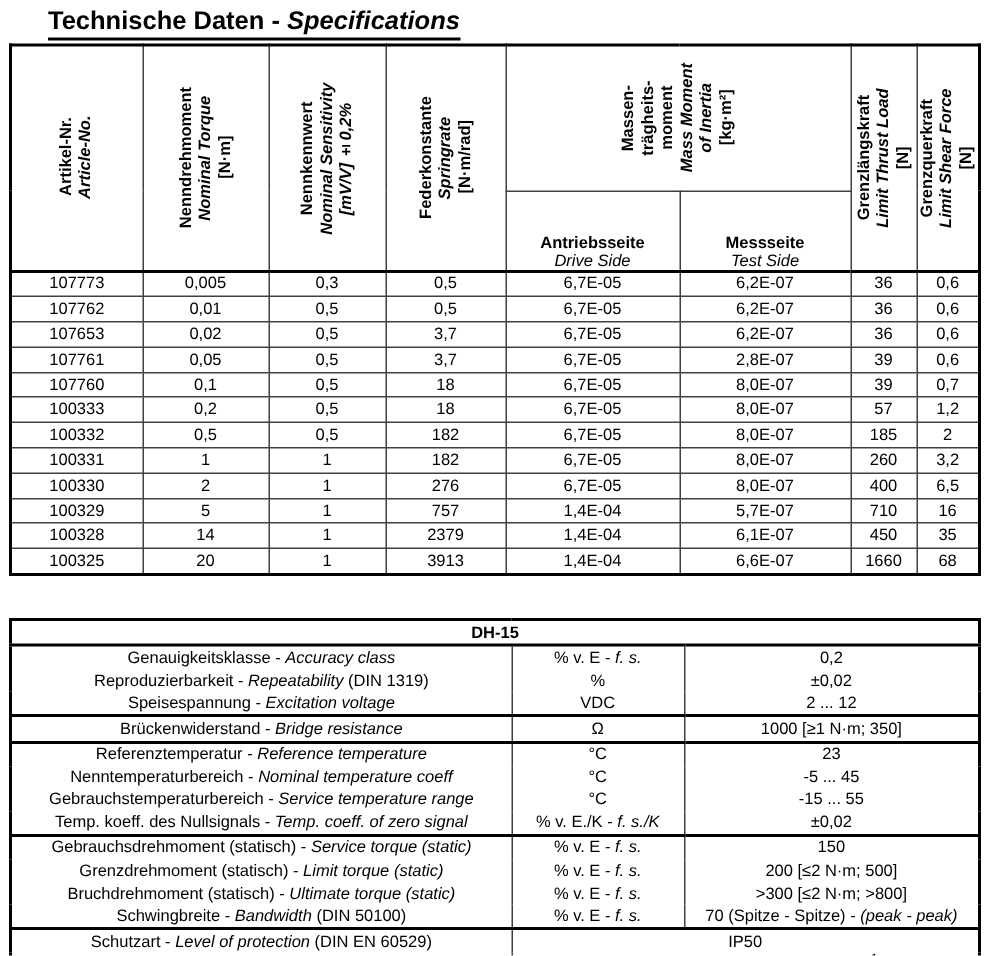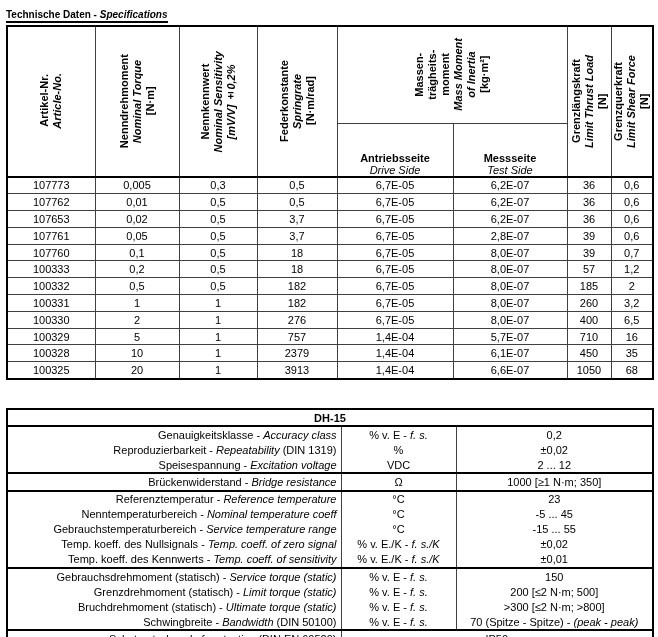--- a/index.html
+++ b/index.html
@@ -9,26 +9,27 @@
     overflow: hidden;
     font-family: "Liberation Sans", sans-serif;
     color: #000;
   }
   #page { padding: 4px 0 0 6px; box-sizing: border-box; }
   .it { font-style: italic; }
 
   
   #page-title {
     display: inline-block;
-    font-size: 10px;
+    font-size: 17px;
     font-weight: bold;
     border-bottom: 2px solid #000;
     padding-bottom: 1px;
     margin-bottom: 2px;
     white-space: pre;
+    margin-left: 26px;
   }
 
   table {
     border-collapse: collapse;
     table-layout: fixed;
     width: 646px;
     empty-cells: show;
   }
 
   
@@ -68,21 +69,21 @@
     padding: 0 4px;
     white-space: nowrap;
     overflow: hidden;
   }
   #detail-table tr.gs td { border-top: 2px solid #000; }
   #detail-table td.model-cell {
     font-weight: bold;
     text-align: center;
     border-bottom: 0;
   }
-  #detail-table td.lbl  { text-align: right; }
+  #detail-table td.lbl  { text-align: center; }
   #detail-table td.unit { text-align: center; }
   #detail-table td.val  { text-align: center; }
   sup { font-size: 8px; line-height: 0; }
 </style>
 </head>
 <body>
 
 <div id="page">
 
   <div id="page-title"><span>Technische Daten - </span><span class="it">Specifications</span></div>
@@ -259,36 +260,36 @@
           <td>5</td>
           <td>1</td>
           <td>757</td>
           <td>1,4E-04</td>
           <td>5,7E-07</td>
           <td>710</td>
           <td>16</td>
         </tr>
         <tr>
           <td>100328</td>
-          <td>10</td>
+          <td>14</td>
           <td>1</td>
           <td>2379</td>
           <td>1,4E-04</td>
           <td>6,1E-07</td>
           <td>450</td>
           <td>35</td>
         </tr>
         <tr>
           <td>100325</td>
           <td>20</td>
           <td>1</td>
           <td>3913</td>
           <td>1,4E-04</td>
           <td>6,6E-07</td>
-          <td>1050</td>
+          <td>1660</td>
           <td>68</td>
         </tr>
       </tbody>
   </table>
 
   <table id="detail-table">
     <colgroup>
       <col style="width:334px">
         <col style="width:115px">
         <col style="width:197px">
@@ -330,25 +331,20 @@
         <tr>
           <td class="lbl"><span>Gebrauchstemperaturbereich - </span><span class="it">Service temperature range</span></td>
           <td class="unit"><span>°C</span></td>
           <td class="val"><span>-15 ... 55</span></td>
         </tr>
         <tr>
           <td class="lbl"><span>Temp. koeff. des Nullsignals - </span><span class="it">Temp. coeff. of zero signal</span></td>
           <td class="unit"><span>% v. E./K - </span><span class="it">f. s./K</span></td>
           <td class="val"><span>±0,02</span></td>
         </tr>
-        <tr>
-          <td class="lbl"><span>Temp. koeff. des Kennwerts - </span><span class="it">Temp. coeff. of sensitivity</span></td>
-          <td class="unit"><span>% v. E./K - </span><span class="it">f. s./K</span></td>
-          <td class="val"><span>±0,01</span></td>
-        </tr>
         <tr class="gs">
           <td class="lbl"><span>Gebrauchsdrehmoment (statisch) - </span><span class="it">Service torque (static)</span></td>
           <td class="unit"><span>% v. E - </span><span class="it">f. s.</span></td>
           <td class="val"><span>150</span></td>
         </tr>
         <tr>
           <td class="lbl"><span>Grenzdrehmoment (statisch) - </span><span class="it">Limit torque (static)</span></td>
           <td class="unit"><span>% v. E - </span><span class="it">f. s.</span></td>
           <td class="val"><span>200 [≤2 N·m; 500]</span></td>
         </tr>

